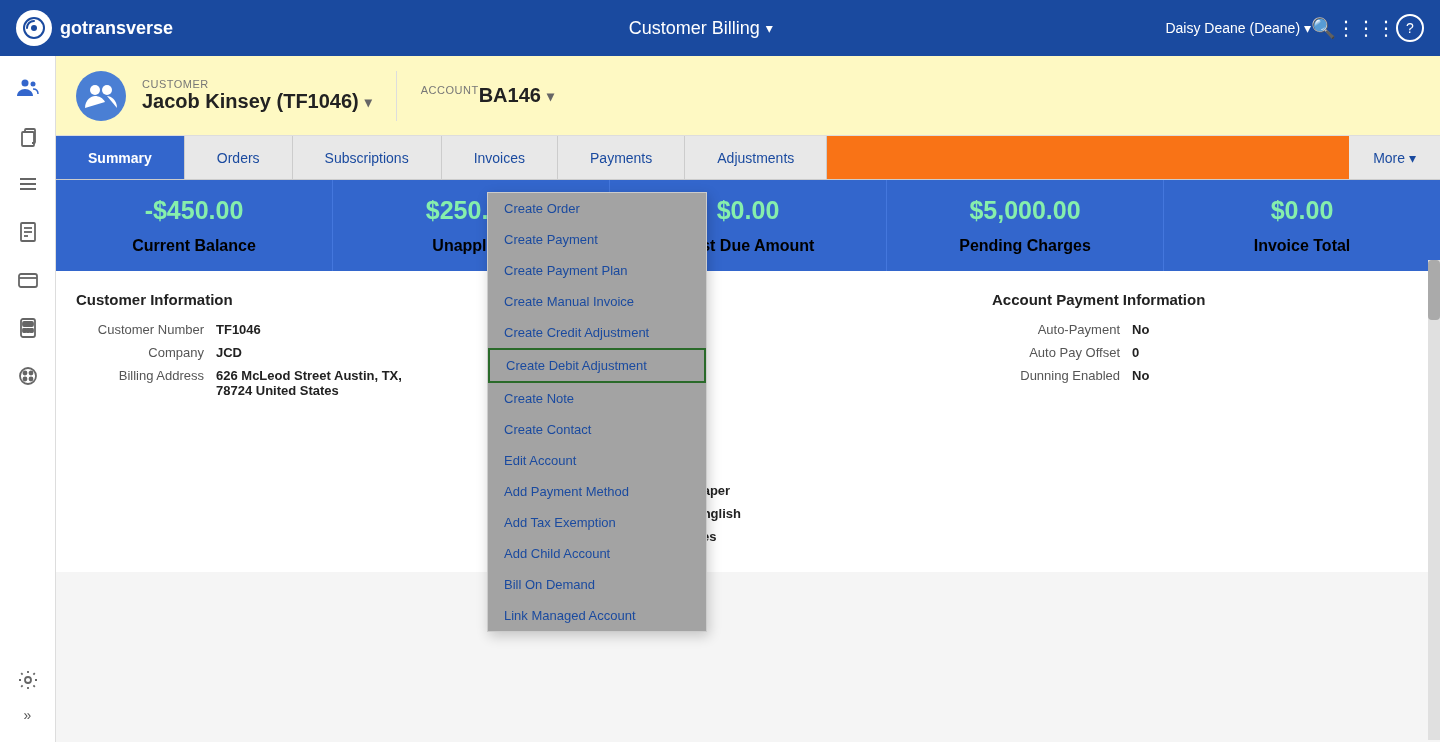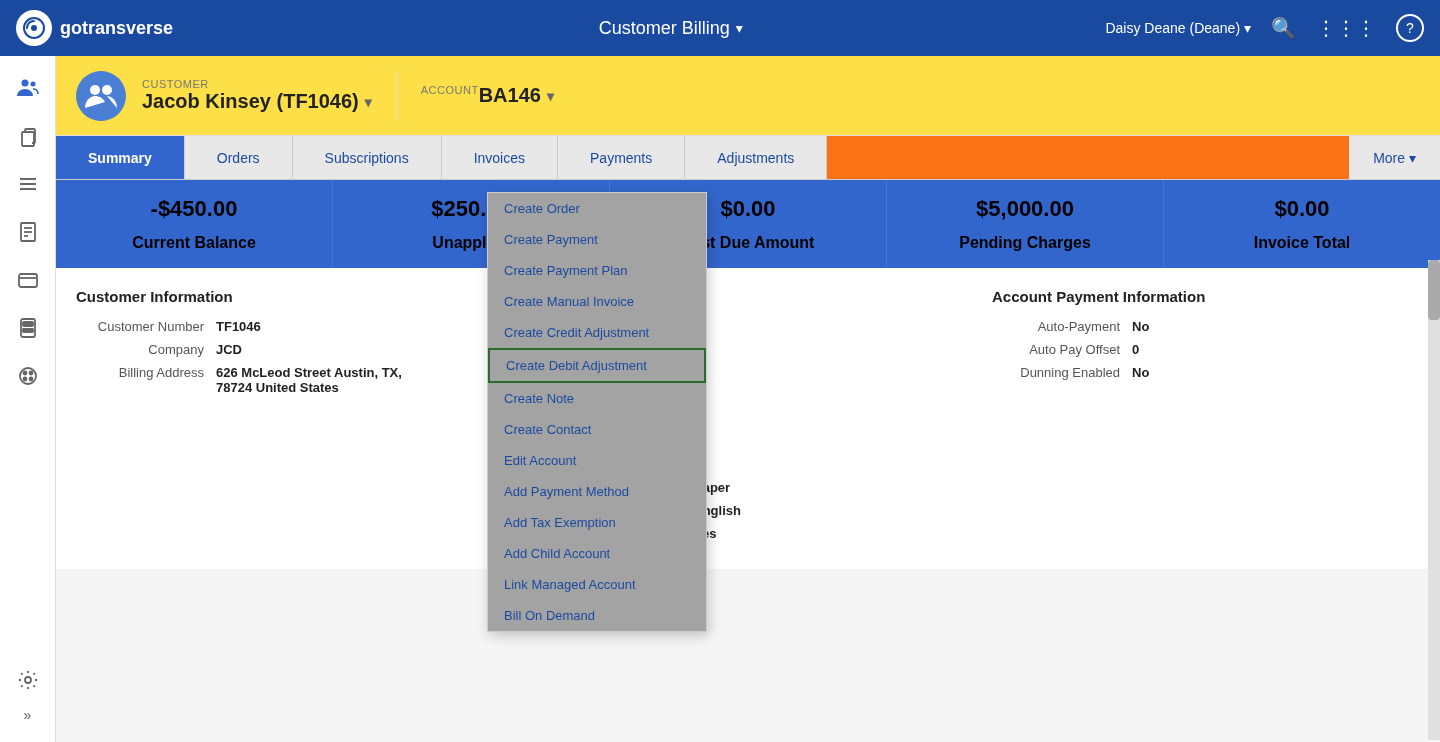--- a/index.html
+++ b/index.html
@@ -45,21 +45,20 @@
       color: white;
       font-size: 18px;
       display: flex;
       align-items: center;
       gap: 6px;
       cursor: pointer;
     }
     .nav-right {
       display: flex;
       align-items: center;
-      gap: 20px;
       color: white;
     }
     .nav-user {
       font-size: 14px;
       cursor: pointer;
       display: flex;
       align-items: center;
       gap: 4px;
     }
     .nav-icon {
@@ -115,21 +114,21 @@
       left: 56px;
       top: 56px;
       width: 1384px;
       height: 686px;
       background: #f5f5f5;
       overflow: hidden;
     }
 
     
     .customer-header {
-      background: #fde047;
+      background: #fef9c3;
       padding: 12px 20px;
       display: flex;
       align-items: center;
       border-bottom: 1px solid #ddd;
       height: 80px;
     }
     .customer-avatar {
       width: 50px;
       height: 50px;
       background: #4a7fd4;
@@ -224,23 +223,23 @@
       background: #3366cc;
     }
     .summary-card {
       flex: 1;
       padding: 16px 20px;
       text-align: center;
       border-right: 1px solid #4477dd;
     }
     .summary-card:last-child { border-right: none; }
     .card-value {
-      font-size: 22px;
-      font-weight: bold;
-      color: #000000;
+      font-size: 25px;
+      font-weight: bold;
+      color: #86efac;
     }
     .card-label {
       font-size: 16px;
       color: #000000;
       margin-top: 12px;
       font-weight: bold;
     }
 
     
     .content-body {
@@ -601,18 +600,18 @@
   <div class="dropdown-item">
     <span>Add Payment Method</span>
   </div>
   <div class="dropdown-item">
     <span>Add Tax Exemption</span>
   </div>
   <div class="dropdown-item">
     <span>Add Child Account</span>
   </div>
   <div class="dropdown-item">
+    <span>Bill On Demand</span>
+  </div>
+  <div class="dropdown-item">
     <span>Link Managed Account</span>
   </div>
-  <div class="dropdown-item">
-    <span>Bill On Demand</span>
-  </div>
 </div>
 
 </body></html>

